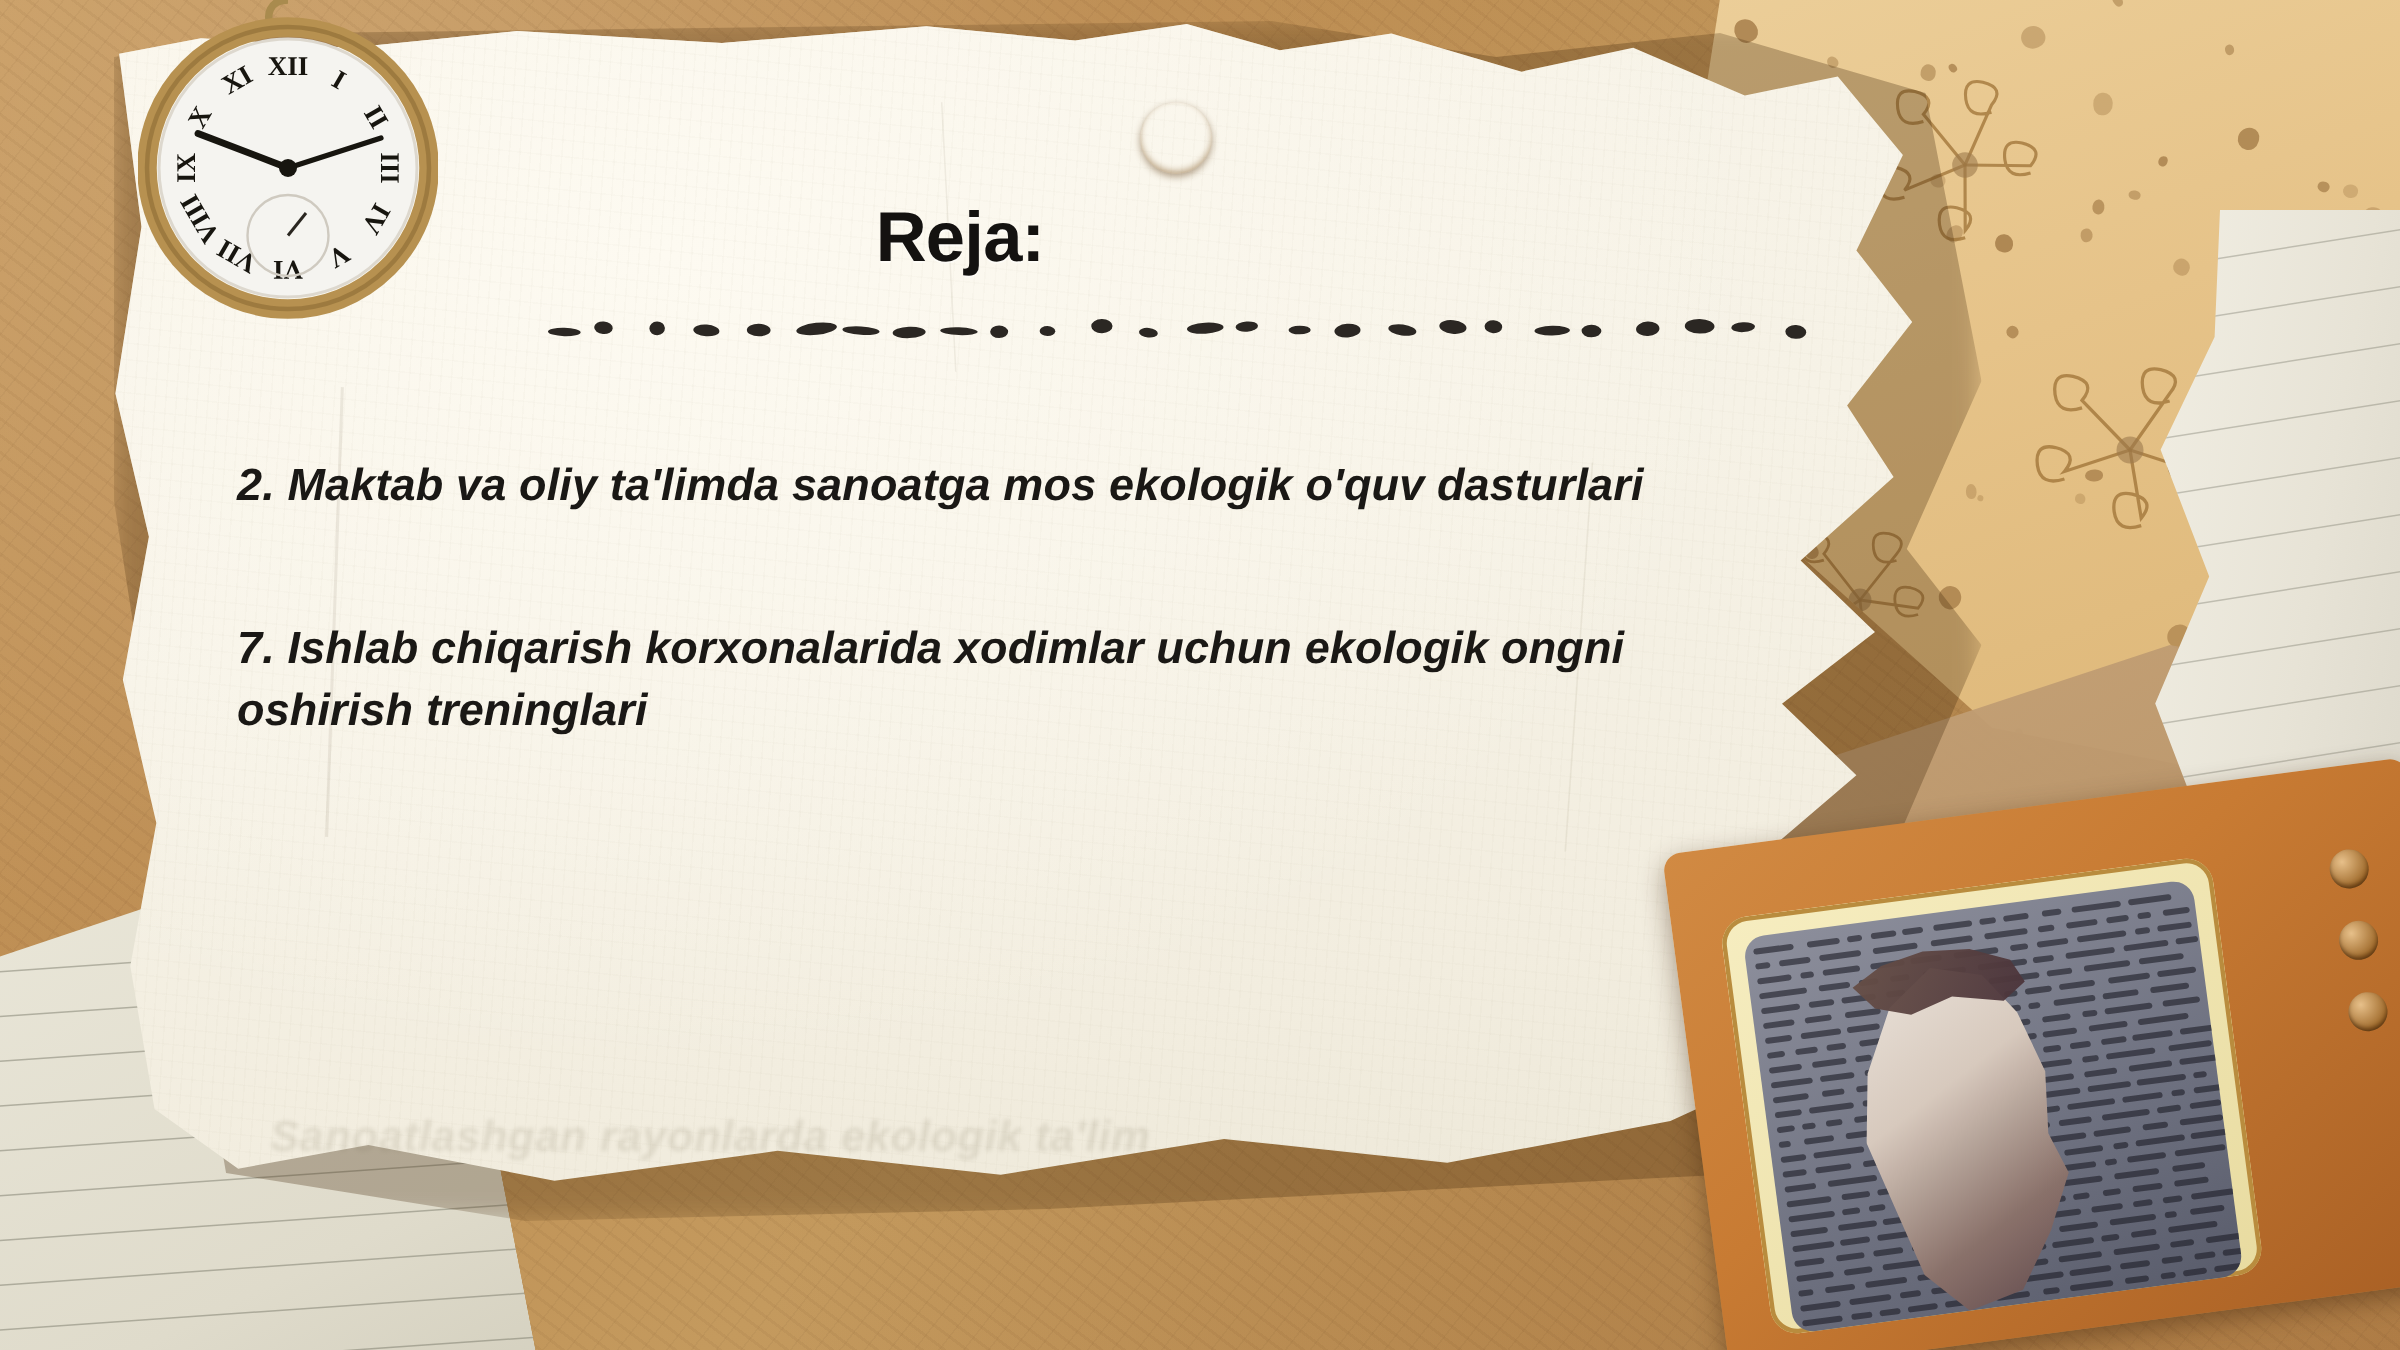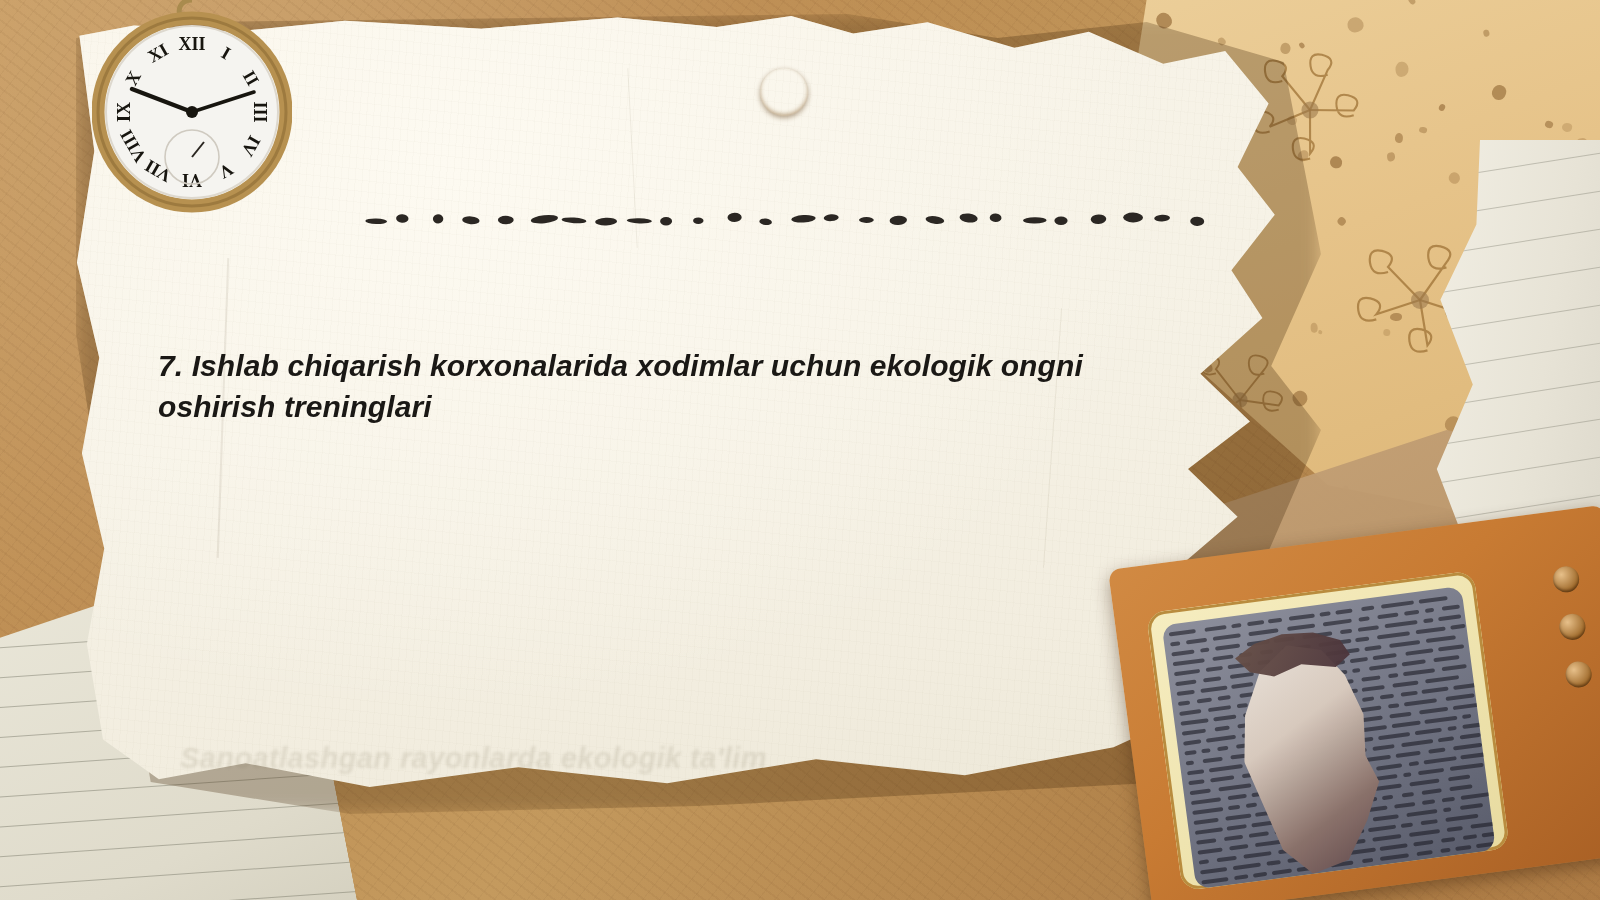--- a/index.html
+++ b/index.html
@@ -361,20 +361,21 @@
           <text x="66.0" y="67.1" transform="rotate(330,66.0,61.1)">XI</text>
         </g>
       <circle cx="100" cy="165" r="27" fill="none" stroke="#cfcac0" stroke-width="1.6"></circle>
       <line x1="100" y1="165" x2="112" y2="150" stroke="#2a2620" stroke-width="2"></line>
       <line x1="100" y1="120" x2="40" y2="97" stroke="#17150f" stroke-width="4.5" stroke-linecap="round"></line>
       <line x1="100" y1="120" x2="162" y2="100" stroke="#17150f" stroke-width="3.5" stroke-linecap="round"></line>
       <circle cx="100" cy="120" r="6" fill="#17150f"></circle>
     </svg>
   </div>
 
+  <div class="title">Reja:</div>
 
   <svg class="divider" viewBox="0 0 865 28" id="dividerHost">
       <ellipse cx="18.2" cy="15.3" rx="10.9" ry="2.8" fill="#2b2723" transform="rotate(1.5,18.2,15.3)"></ellipse>
       <ellipse cx="44.3" cy="12.5" rx="6.2" ry="4.2" fill="#2b2723" transform="rotate(4.3,44.3,12.5)"></ellipse>
       <ellipse cx="80.1" cy="12.9" rx="5.2" ry="4.6" fill="#2b2723" transform="rotate(-2.0,80.1,12.9)"></ellipse>
       <ellipse cx="112.9" cy="14.3" rx="8.7" ry="3.9" fill="#2b2723" transform="rotate(4.1,112.9,14.3)"></ellipse>
       <ellipse cx="147.8" cy="14.0" rx="7.9" ry="4.2" fill="#2b2723" transform="rotate(0.7,147.8,14.0)"></ellipse>
       <ellipse cx="186.4" cy="13.2" rx="13.6" ry="4.0" fill="#2b2723" transform="rotate(-6.2,186.4,13.2)"></ellipse>
       <ellipse cx="216.0" cy="14.4" rx="12.4" ry="2.8" fill="#2b2723" transform="rotate(3.6,216.0,14.4)"></ellipse>
       <ellipse cx="248.1" cy="15.6" rx="11.0" ry="3.8" fill="#2b2723" transform="rotate(-2.2,248.1,15.6)"></ellipse>
@@ -392,20 +393,21 @@
       <ellipse cx="637.6" cy="11.8" rx="5.9" ry="4.3" fill="#2b2723" transform="rotate(4.0,637.6,11.8)"></ellipse>
       <ellipse cx="676.8" cy="14.4" rx="11.8" ry="3.2" fill="#2b2723" transform="rotate(-1.0,676.8,14.4)"></ellipse>
       <ellipse cx="703.0" cy="14.7" rx="6.6" ry="4.2" fill="#2b2723" transform="rotate(0.3,703.0,14.7)"></ellipse>
       <ellipse cx="740.5" cy="13.2" rx="7.8" ry="4.8" fill="#2b2723" transform="rotate(-3.1,740.5,13.2)"></ellipse>
       <ellipse cx="775.1" cy="11.5" rx="9.9" ry="4.9" fill="#2b2723" transform="rotate(1.0,775.1,11.5)"></ellipse>
       <ellipse cx="804.1" cy="12.1" rx="7.9" ry="3.3" fill="#2b2723" transform="rotate(-3.1,804.1,12.1)"></ellipse>
       <ellipse cx="839.2" cy="15.3" rx="7.0" ry="4.6" fill="#2b2723" transform="rotate(3.3,839.2,15.3)"></ellipse>
     </svg>
 
   <div class="list">
+    <div class="item i2">2. Maktab va oliy ta'limda sanoatga mos ekologik o'quv dasturlari</div>
     <div class="item i3">7. Ishlab chiqarish korxonalarida xodimlar uchun ekologik ongni oshirish treninglari</div>
   </div>
 
   <div class="tv-paper"></div>
   <div class="tv">
     <div class="tv-body"></div>
     <div class="tv-bezel">
       <div class="tv-screen" id="newsHost">
           <div class="newsline" style="left: 283.265px; top: 258px; width: 28.3206px;"></div>
           <div class="newsline" style="left: 262.264px; top: 258px; width: 15.7862px;"></div>

